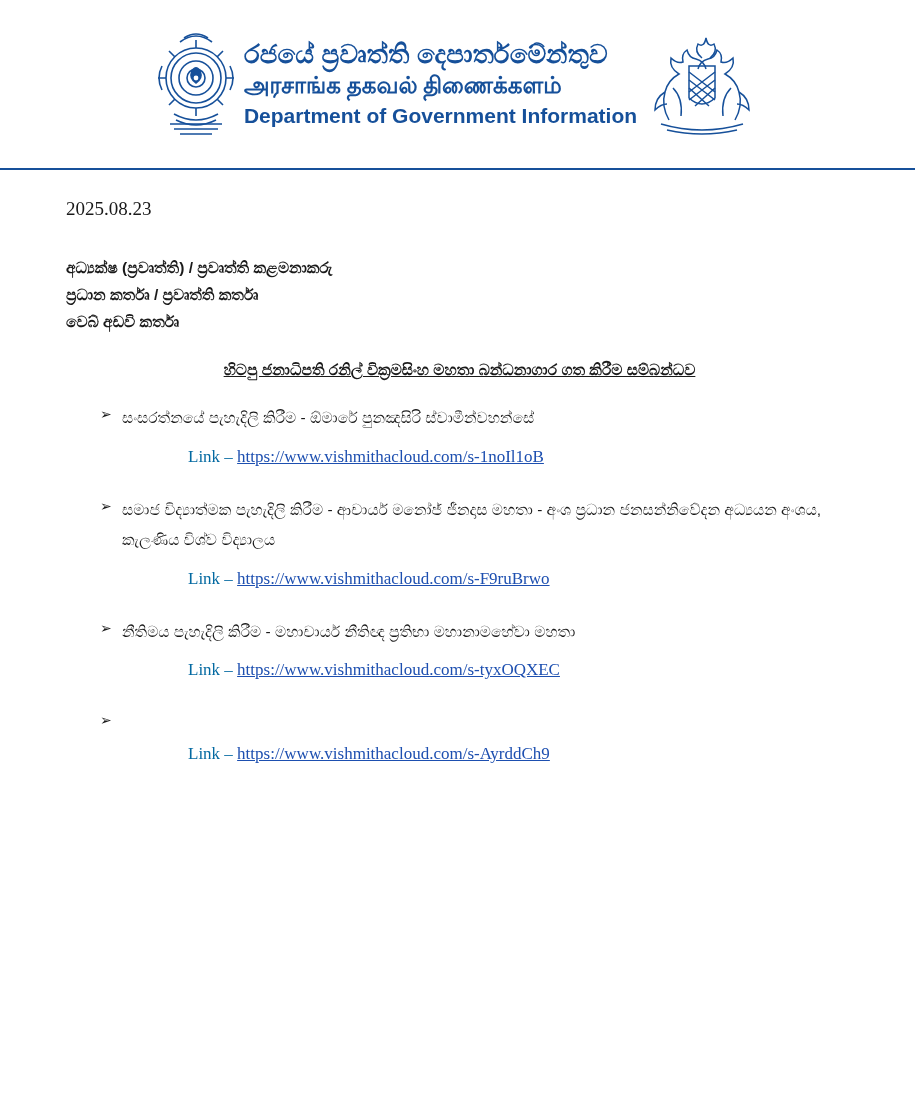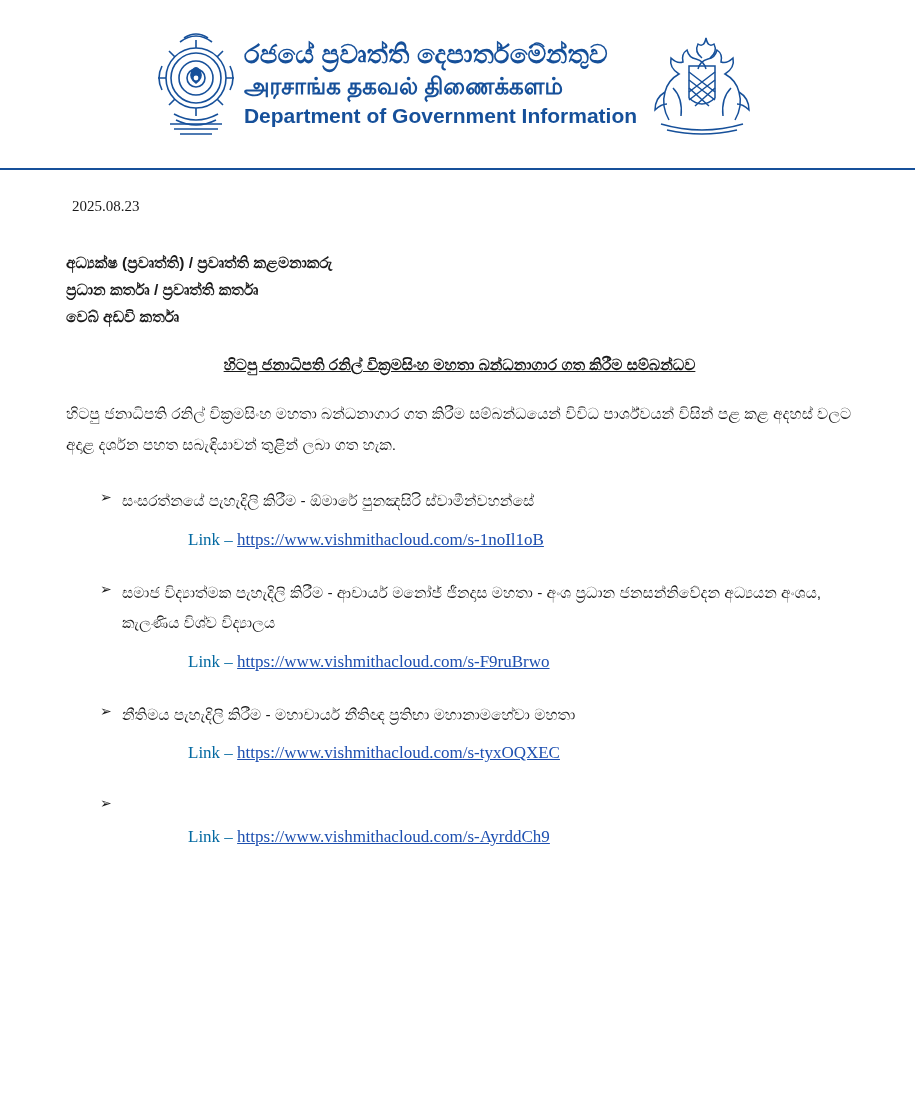--- a/index.html
+++ b/index.html
@@ -42,21 +42,21 @@
     color: #16509a;
   }
   .dept-si {
     font-family: "Liberation Sans", sans-serif;
     font-size: 26px;
     font-weight: bold;
     letter-spacing: 0.2px;
     color: #16509a;
   }
   .dept-ta {
-    font-family: Liberation Sans, sans-serif;
+    font-family: Liberation Serif, serif;
     font-size: 23px;
     font-weight: bold;
     color: #16509a;
     margin-top: 1px;
   }
   .dept-en {
     font-family: "Liberation Sans", sans-serif;
     font-size: 21px;
     font-weight: bold;
     color: #16509a;
@@ -66,22 +66,22 @@
     width: 126px;
     height: 104px;
     flex: 0 0 auto;
   }
 
   
   .doc-body {
     padding: 28px 62px 0 66px;
   }
   .doc-date {
-    font-size: 15px;
-    margin: 0 0 34px 6px;
+    font-size: 19px;
+    margin: 0 0 34px 0;
   }
   .addressee {
     font-family: "Liberation Sans", sans-serif;
     font-size: 15.5px;
     font-weight: bold;
     line-height: 1.75;
     margin-bottom: 26px;
   }
   .addressee div {
     white-space: nowrap;
@@ -211,21 +211,20 @@
   <div class="doc-date">2025.08.23</div>
 
   <div class="addressee">
     <div>අධ්‍යක්ෂ (ප්‍රවෘත්ති) / ප්‍රවෘත්ති කළමනාකරු</div>
     <div>ප්‍රධාන කර්තෘ / ප්‍රවෘත්ති කර්තෘ</div>
     <div>වෙබ් අඩවි කර්තෘ</div>
   </div>
 
   <div class="doc-title">හිටපු ජනාධිපති රනිල් වික්‍රමසිංහ මහතා බන්ධනාගාර ගත කිරීම සම්බන්ධව</div>
 
-  <p class="doc-para">හිටපු ජනාධිපති රනිල් වික්‍රමසිංහ මහතා බන්ධනාගාර ගත කිරීම සම්බන්ධයෙන් විවිධ පාර්ශ්වයන් විසින් පළ කළ අදහස් වලට අදාළ දර්ශන පහත සබැඳියාවන් තුළින් ලබා ගත හැක.</p>
 
   <ul class="items">
 
     <li class="item">
       <div class="item-row">
         <span class="bullet">➢</span>
         <span class="item-text">සංසරත්නයේ පැහැදිලි කිරීම - ඕමාරේ පුනඤසිරි ස්වාමීන්වහන්සේ</span>
       </div>
       <div class="link-row">
         <span class="link-label">Link –</span>

